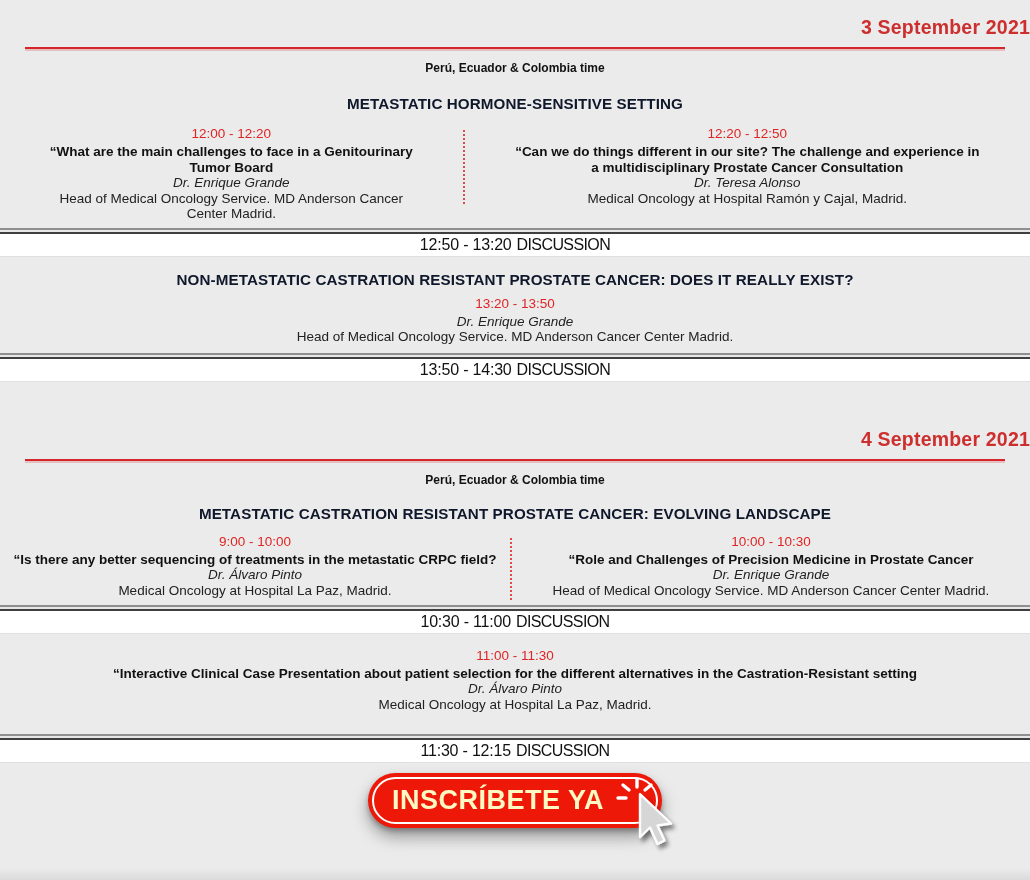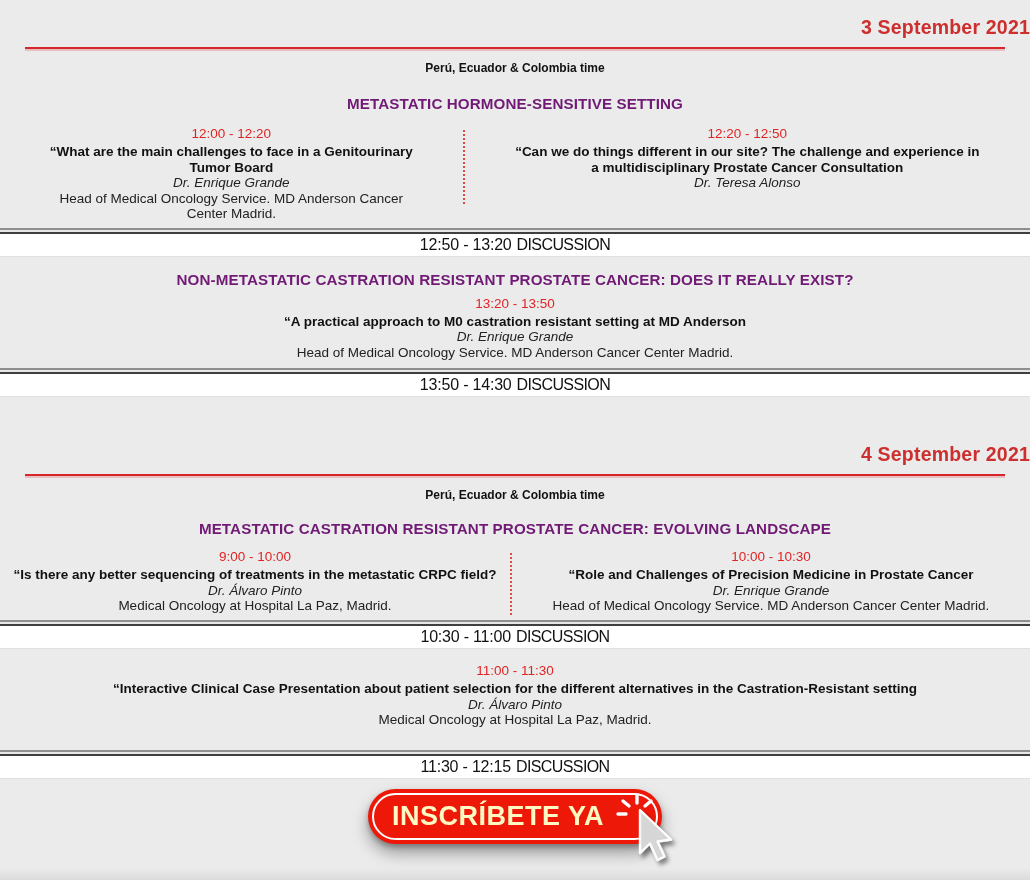--- a/index.html
+++ b/index.html
@@ -5,21 +5,21 @@
   * { margin:0; padding:0; box-sizing:border-box; }
   body { background:#ebebeb; font-family:"Liberation Sans", sans-serif; }
   .page {
     width:1030px; height:880px; background:#ebebeb;
     position:relative; overflow:hidden; padding-top:16px;
     color:#1c1c1c;
   }
   .day-title { text-align:right; color:#cd2e2e; font-size:19.5px; font-weight:bold; letter-spacing:0.2px; }
   .red-rule { height:2px; background:#d5272b; margin:8px 25px 0 25px; box-shadow:0 2px 0 rgba(213,39,43,0.22); }
   .timezone { text-align:center; font-weight:bold; font-size:12px; margin-top:12px; color:#111; }
-  .section-heading { text-align:center; color:#701a75; font-weight:bold; font-size:15.2px; letter-spacing:0.1px; }
+  .section-heading { text-align:center; color:#0f172a; font-weight:bold; font-size:15.2px; letter-spacing:0.1px; }
   .sh1 { margin-top:20px; }
   .cols { display:flex; margin-top:14px; align-items:flex-start; }
   .cols-day1 .col-l { width:45%; }
   .cols-day1 .col-r { width:55%; }
   .cols-day2 .col-l { width:49.6%; }
   .cols-day2 .col-r { width:50.4%; }
   .col { text-align:center; padding:0 8px; }
   .divider { width:0; border-left:2px dotted #e04a45; align-self:flex-start; margin-top:4px; }
   .div-tall { height:74px; }
   .div-short { height:62px; }
@@ -68,36 +68,36 @@
       <div class="sess-time">12:00 - 12:20</div>
       <div class="sess-title narrow-380">“What are the main challenges to face in a Genitourinary Tumor Board</div>
       <div class="sess-speaker">Dr. Enrique Grande</div>
       <div class="sess-affil narrow-380">Head of Medical Oncology Service. MD Anderson Cancer Center Madrid.</div>
     </div>
     <div class="divider div-tall"></div>
     <div class="col col-r">
       <div class="sess-time">12:20 - 12:50</div>
       <div class="sess-title narrow-470">“Can we do things different in our site? The challenge and experience in a multidisciplinary Prostate Cancer Consultation</div>
       <div class="sess-speaker">Dr. Teresa Alonso</div>
+      <div class="sess-affil">Medical Oncology at Hospital Ramón y Cajal, Madrid.</div>
     </div>
   </div>
 
   <div class="disc mt6">
     <div class="disc-stripes"></div>
     <div class="disc-bar">
       <span>12:50 - 13:20</span>
       <span class="lbl">DISCUSSION</span>
     </div>
   </div>
 
   <div class="section-heading mt14">NON-METASTATIC CASTRATION RESISTANT PROSTATE CANCER: DOES IT REALLY EXIST?</div>
 
   <div class="center-sess mt16">
     <div class="sess-time">13:20 - 13:50</div>
-    <div class="sess-title">“A practical approach to M0 castration resistant setting at MD Anderson</div>
     <div class="sess-speaker">Dr. Enrique Grande</div>
     <div class="sess-affil">Head of Medical Oncology Service. MD Anderson Cancer Center Madrid.</div>
   </div>
 
   <div class="disc mt16">
     <div class="disc-stripes"></div>
     <div class="disc-bar">
       <span>13:50 - 14:30</span>
       <span class="lbl">DISCUSSION</span>
     </div>

